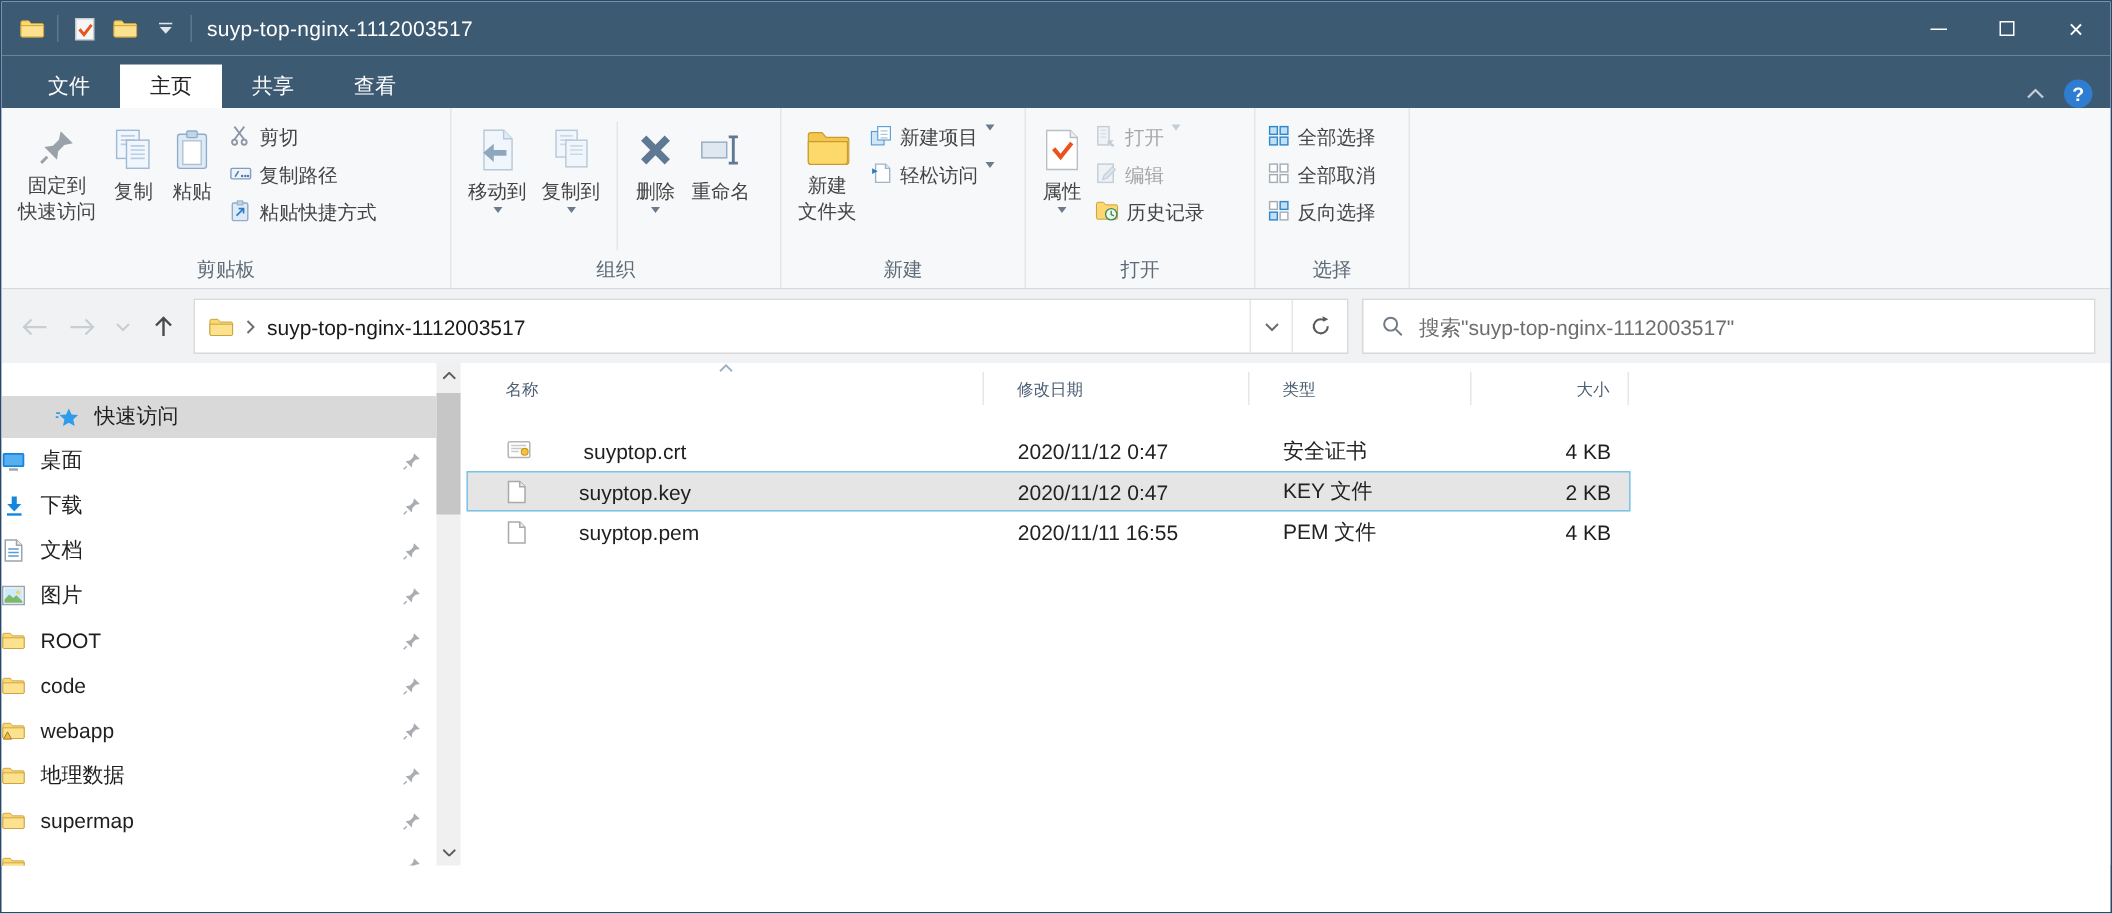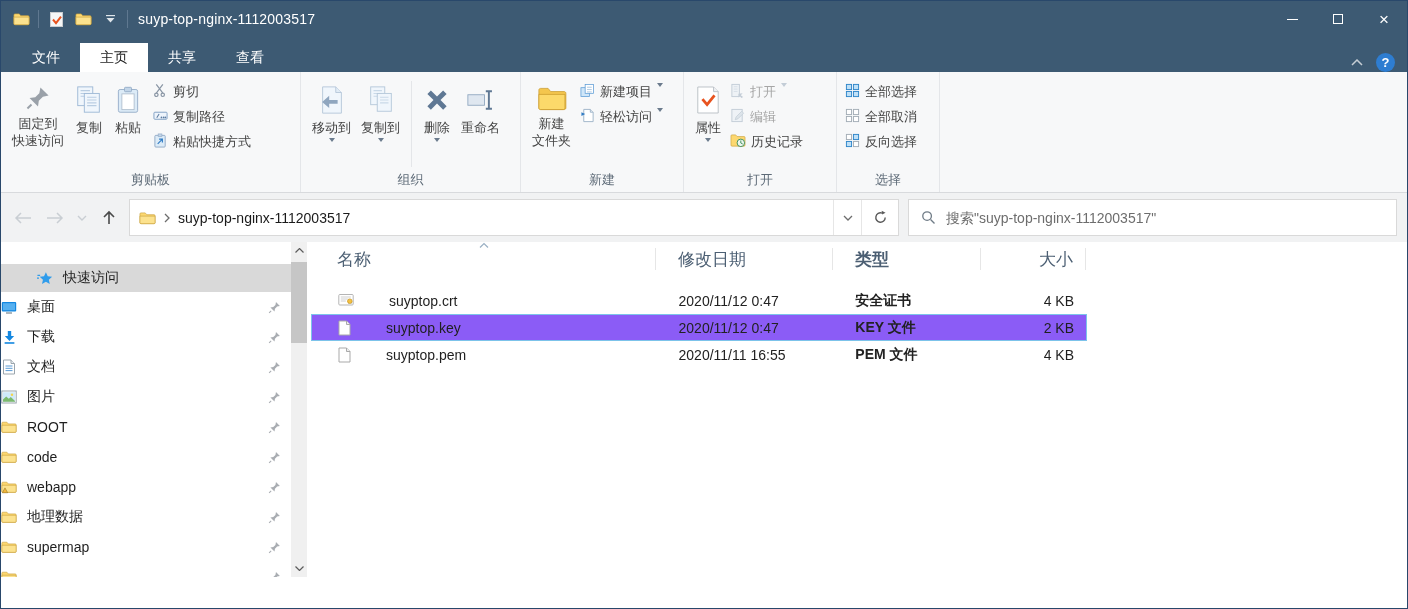--- a/index.html
+++ b/index.html
@@ -63,33 +63,33 @@
   .side-row .pin { margin-left:auto; margin-right:10px; opacity:.75; }
   .qa-row { background:#d9d9d9; padding-left:36px; height:28px; }
   .side-item { }
   .side-scroll { width:16px; background:#f0f0f0; display:flex; flex-direction:column; align-items:center; }
   .sarrow { height:17px; display:flex; align-items:center; justify-content:center; width:100%; }
   .sthumb { width:16px; height:81px; background:#c6c6c6; margin-top:3px; }
   .sspacer { flex:1; }
 
   
   .filelist { flex:1; padding-left:4px; position:relative; }
-  .flhead { display:flex; height:34px; align-items:center; font-size:17px; color:#4c5f73; position:relative; }
+  .flhead { display:flex; height:34px; align-items:center; font-size:11px; color:#4c5f73; position:relative; }
   .fcol { height:22px; display:flex; align-items:center; padding-left:22px; border-right:1px solid #e6e6e6; }
   .c-name { width:345px; padding-left:26px; }
   .c-date { width:177px; }
-  .c-type { width:148px;font-weight:bold; }
+  .c-type { width:148px; }
   .c-size { width:105px; justify-content:flex-end; padding-right:12px; }
   .sortmark { position:absolute; left:172px; top:0px; }
   .frow { display:flex; height:27px; align-items:center; font-size:14px; color:#1f1f1f; border:1px solid transparent; width:776px; margin-top:0; }
   .frow .cell { overflow:hidden; white-space:nowrap;gap:35px; }
   .frow .cell.c-date,.frow .cell.c-type { color:#222; padding-left:22px; border-right:none; }
   .frow .cell.c-size { display:flex; justify-content:flex-end; padding-right:12px; }
   .fname { width:345px; display:flex; align-items:center; gap:8px; padding-left:26px; }
-  .frow.sel { border:1px solid #7cc3ea; background:#8b5cf6; }
+  .frow.sel { border:1px solid #7cc3ea; background:#e5e5e5; }
   .rowgap { height:11px; }
 
   
   .statusbar { height:31px; border-top:1px solid #e5e5e5; display:flex; align-items:center; padding:0 4px 0 10px; font-size:14px; color:#3f3f3f; }
   .status-sep { width:1px; height:16px; background:#d0d0d0; margin-left:14px; }
   .viewbtns { margin-left:auto; display:flex; gap:2px; padding-right:6px; }
   .vbtn { width:24px; height:24px; display:flex; align-items:center; justify-content:center; border:1px solid transparent; }
   .vbtn.active { background:#cde9fb; border-color:#2d9ae3; }
 
   svg { display:block; }

